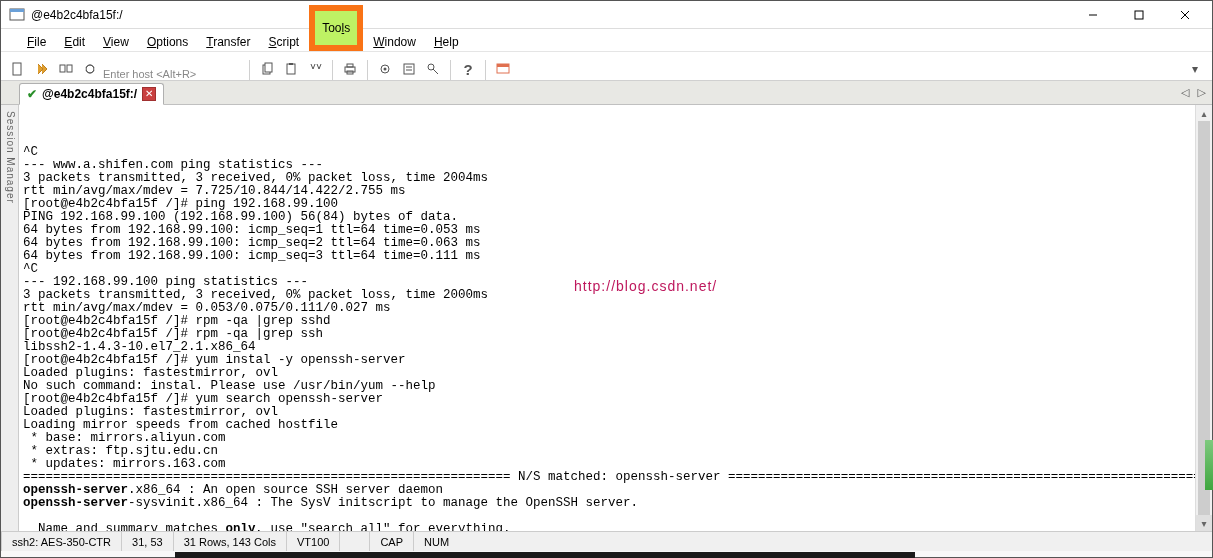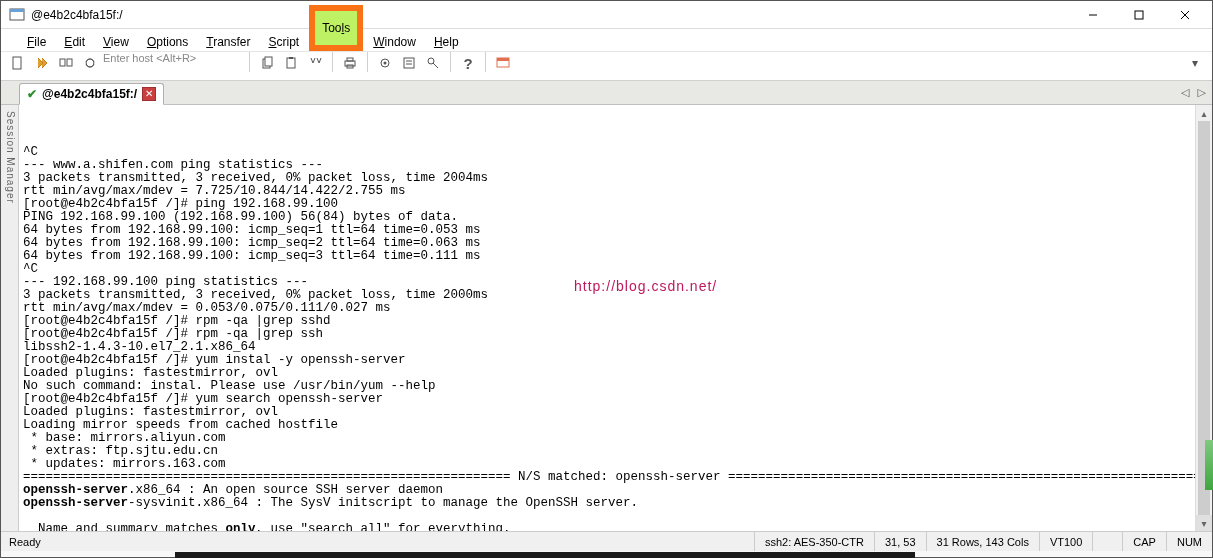--- a/index.html
+++ b/index.html
@@ -5,21 +5,21 @@
   * { box-sizing: border-box; margin: 0; padding: 0; }
   body { font-family: "Segoe UI", Tahoma, sans-serif; font-size: 12px; background: #fff; width: 1213px; height: 558px; display: flex; flex-direction: column; border: 1px solid #555; overflow: hidden; }
   .titlebar { height: 28px; display: flex; align-items: center; padding: 0 4px 0 8px; background: #fff; border-bottom: 1px solid #ddd; }
   .titlebar .icon { width: 16px; height: 16px; margin-right: 6px; display: inline-flex; align-items: center; justify-content: center; }
   .titlebar .title { flex: 1; }
   .winbtn { width: 46px; height: 26px; display: inline-flex; align-items: center; justify-content: center; }
   .menubar { height: 22px; display: flex; align-items: flex-end; padding: 0 18px; gap: 2px; background: #fff; }
   .menuitem { padding: 2px 8px; }
   .menuitem.active { background: #bef264; border: 6px solid #f97316; padding: 10px 7px; }
   .menuitem u { text-decoration: underline; }
-  .toolbar { height: 30px; display: flex; align-items: flex-start; padding: 0 6px; gap: 2px; background: #fff; border-top: 1px solid #e5e5e5; border-bottom: 1px solid #d0d0d0; }
+  .toolbar { height: 30px; display: flex; align-items: flex-end; padding: 0 6px; gap: 2px; background: #fff; border-top: 1px solid #e5e5e5; border-bottom: 1px solid #d0d0d0; }
   .tbtn { width: 22px; height: 22px; display: inline-flex; align-items: center; justify-content: center; color: #555; }
   .tbtn svg { width: 14px; height: 14px; }
   .tsep { width: 1px; height: 20px; background: #d0d0d0; margin: 0 4px; }
   .hostinput { flex: 0 0 140px; color: #888; font-size: 11px; }
   .tabbar { height: 24px; display: flex; align-items: center; background: #e8e8e4; border-bottom: 1px solid #c0c0c0; padding-left: 18px; position: relative; }
   .tab { height: 22px; display: inline-flex; align-items: center; gap: 5px; padding: 0 7px; background: #fff; border: 1px solid #b0b0b0; border-bottom: 1px solid #fff; border-radius: 3px 3px 0 0; margin-top: 2px; }
   .check { color: #2a8f2a; font-weight: bold; }
   .tab .title { font-weight: bold; }
   .closex { background: #c94040; color: #fff; width: 14px; height: 14px; display: inline-flex; align-items: center; justify-content: center; font-size: 10px; border: 1px solid #a03030; }
   .tabnav { position: absolute; right: 6px; display: flex; gap: 8px; color: #555; font-size: 11px; }
@@ -182,21 +182,20 @@
     <div class="watermark">http://blog.csdn.net/</div>
   <div>^C</div><div>--- www.a.shifen.com ping statistics ---</div><div>3 packets transmitted, 3 received, 0% packet loss, time 2004ms</div><div>rtt min/avg/max/mdev = 7.725/10.844/14.422/2.755 ms</div><div>[root@e4b2c4bfa15f /]# ping 192.168.99.100</div><div>PING 192.168.99.100 (192.168.99.100) 56(84) bytes of data.</div><div>64 bytes from 192.168.99.100: icmp_seq=1 ttl=64 time=0.053 ms</div><div>64 bytes from 192.168.99.100: icmp_seq=2 ttl=64 time=0.063 ms</div><div>64 bytes from 192.168.99.100: icmp_seq=3 ttl=64 time=0.111 ms</div><div>^C</div><div>--- 192.168.99.100 ping statistics ---</div><div>3 packets transmitted, 3 received, 0% packet loss, time 2000ms</div><div>rtt min/avg/max/mdev = 0.053/0.075/0.111/0.027 ms</div><div>[root@e4b2c4bfa15f /]# rpm -qa |grep sshd</div><div>[root@e4b2c4bfa15f /]# rpm -qa |grep ssh</div><div>libssh2-1.4.3-10.el7_2.1.x86_64</div><div>[root@e4b2c4bfa15f /]# yum instal -y openssh-server</div><div>Loaded plugins: fastestmirror, ovl</div><div>No such command: instal. Please use /usr/bin/yum --help</div><div>[root@e4b2c4bfa15f /]# yum search openssh-server</div><div>Loaded plugins: fastestmirror, ovl</div><div>Loading mirror speeds from cached hostfile</div><div> * base: mirrors.aliyun.com</div><div> * extras: ftp.sjtu.edu.cn</div><div> * updates: mirrors.163.com</div><div>================================================================= N/S matched: openssh-server ==================================================================</div><div><span class="bold">openssh-server</span>.x86_64 : An open source SSH server daemon</div><div><span class="bold">openssh-server</span>-sysvinit.x86_64 : The SysV initscript to manage the OpenSSH server.</div><div> </div><div>  Name and summary matches <span class="bold">only</span>, use "search all" for everything.</div></div>
   <div class="scroll">
     <div class="up">▴</div>
     <div class="thumb"></div>
     <div class="dn">▾</div>
   </div>
 </div>
 
 <div class="statusbar">
-  <span class="ready">Ready</span>
   <span class="cell">ssh2: AES-350-CTR</span>
   <span class="cell">31, 53</span>
   <span class="cell">31 Rows, 143 Cols</span>
   <span class="cell">VT100</span>
   <span class="cell" style="width:30px"></span>
   <span class="cell">CAP</span>
   <span class="cell">NUM</span>
 </div>
 <div class="bottomstrip"></div>
 <div class="blackbar"></div>

